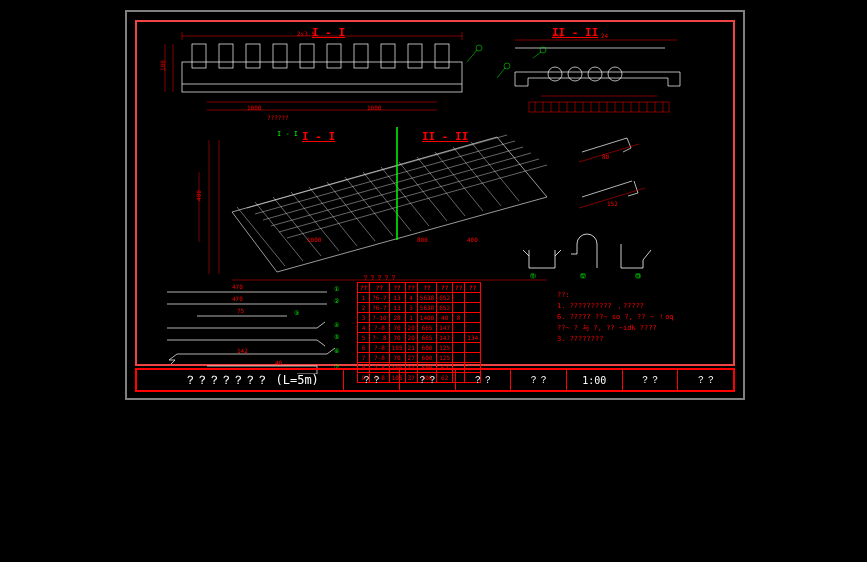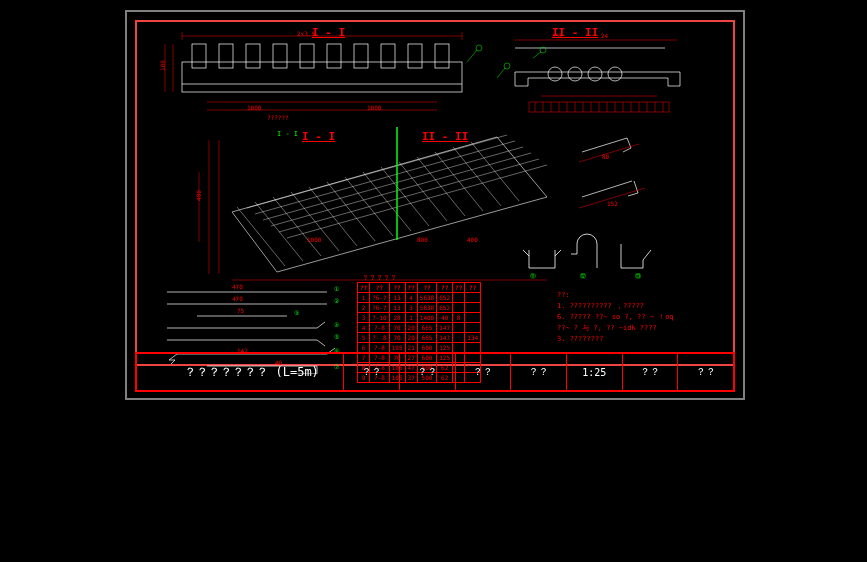--- a/index.html
+++ b/index.html
@@ -22,21 +22,21 @@
     border: 2px solid #808080;
   }
   .inner-frame {
     position: absolute;
     left: 8px; top: 8px; right: 8px; bottom: 32px;
     border: 2px solid #ef4444;
     text-decoration: underline;
   }
   .title-strip {
     position: absolute;
-    left: 8px; right: 8px; bottom: 6px; height: 40px;
+    left: 8px; right: 8px; bottom: 6px; height: 24px;
     border: 2px solid #ff0000;
     display: flex;
     padding-left: 23px;
   }
   .title-cell {
     border-right: 1px solid #ff0000;
     display: flex;
     align-items: center;
     justify-content: center;
     color: #fff;
@@ -376,17 +376,17 @@
     </table>
 
   </div>
 
   <div class="title-strip">
     <div class="title-cell big">？？？？？？？  (L=5m)</div>
     <div class="title-cell sm">？？</div>
     <div class="title-cell sm">？？</div>
     <div class="title-cell sm">？？</div>
     <div class="title-cell sm">？？</div>
-    <div class="title-cell sm">1:25</div>
+    <div class="title-cell sm">1:00</div>
     <div class="title-cell sm">？？</div>
     <div class="title-cell sm" style="border-right:none">？？</div>
   </div>
 </div>
 
 </body></html>

